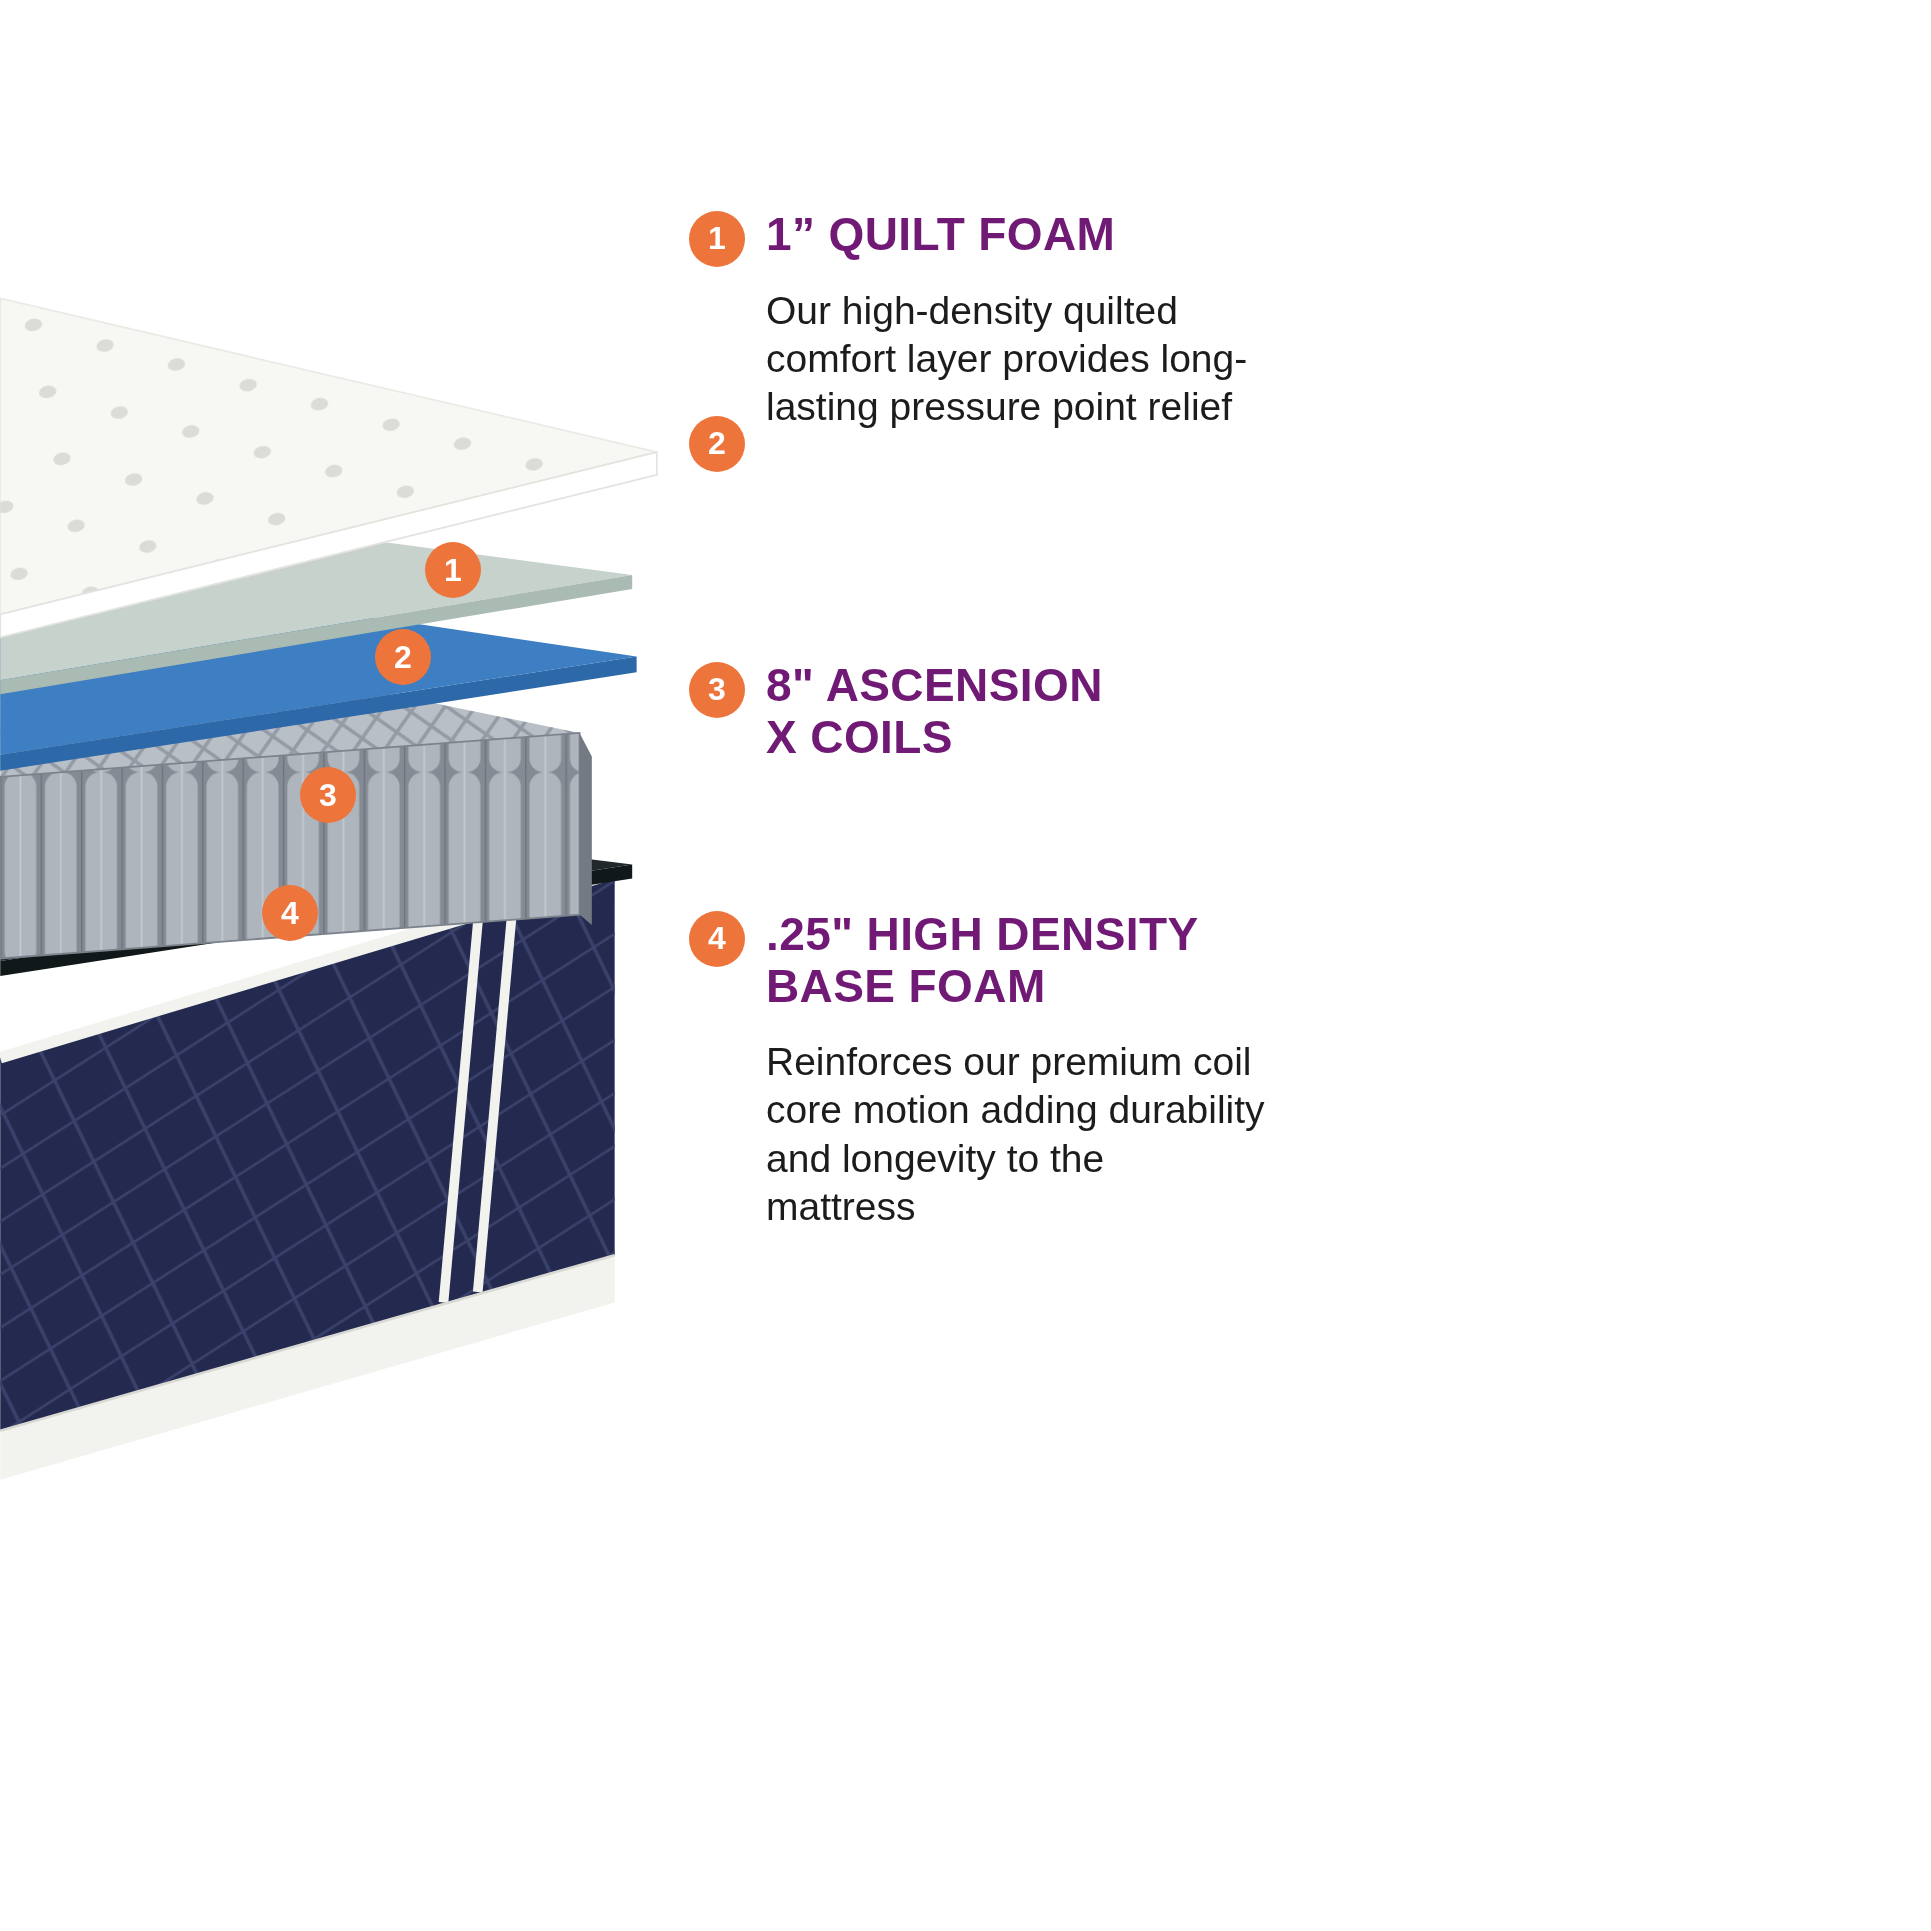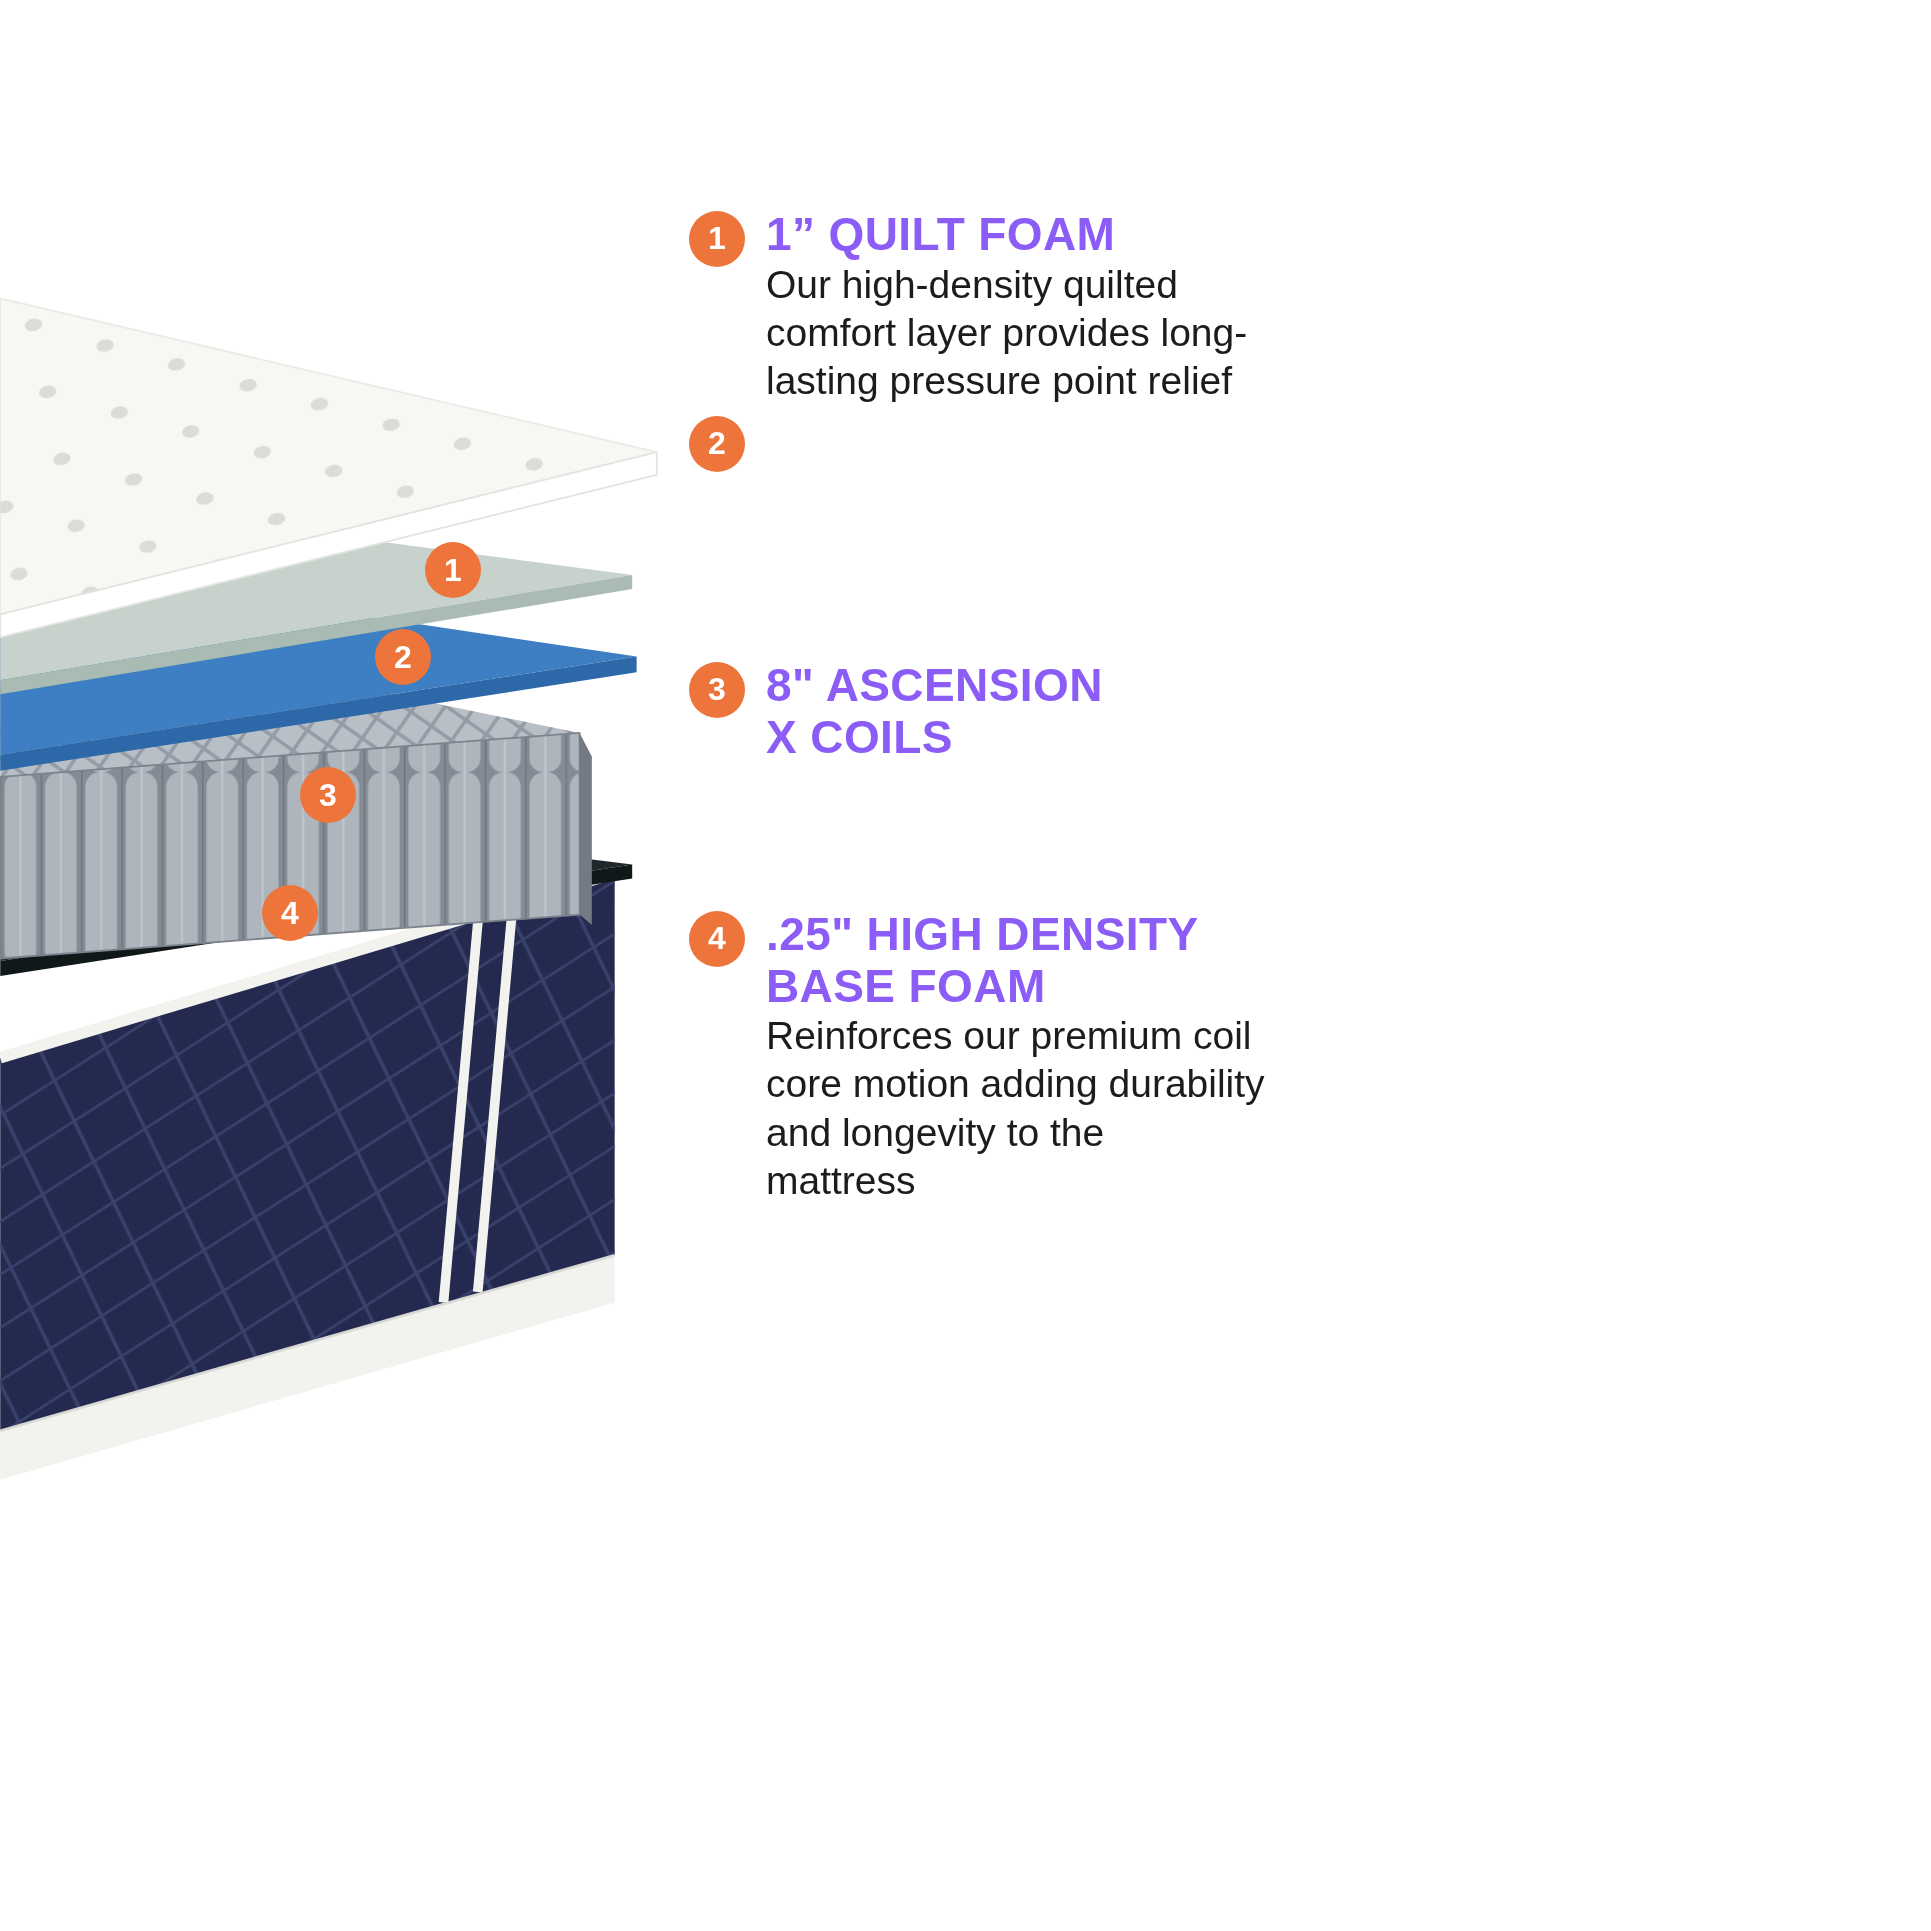--- a/index.html
+++ b/index.html
@@ -35,27 +35,27 @@
   }
   .legend-item .marker-inline {
     position: static;
     flex: 0 0 56px;
     margin-top: 1.8px;
   }
   .item-text { width: 584px; }
   .item-title {
     font-size: 46px;
     font-weight: 700;
-    color: #8b5cf6;
+    color: #701a75;
     line-height: 1.12;
     letter-spacing: 0.4px;
     white-space: pre-line;
   }
   .item-desc {
-    margin-top: 0;
+    margin-top: 26px;
     font-size: 39px;
     color: #1c1c1c;
     line-height: 1.24;
     white-space: pre-line;
   }
 
   .item-1 { top: 209px; }
   .item-2 { top: 414px; }
   .item-3 { top: 660px; }
   .item-4 { top: 909px; }

